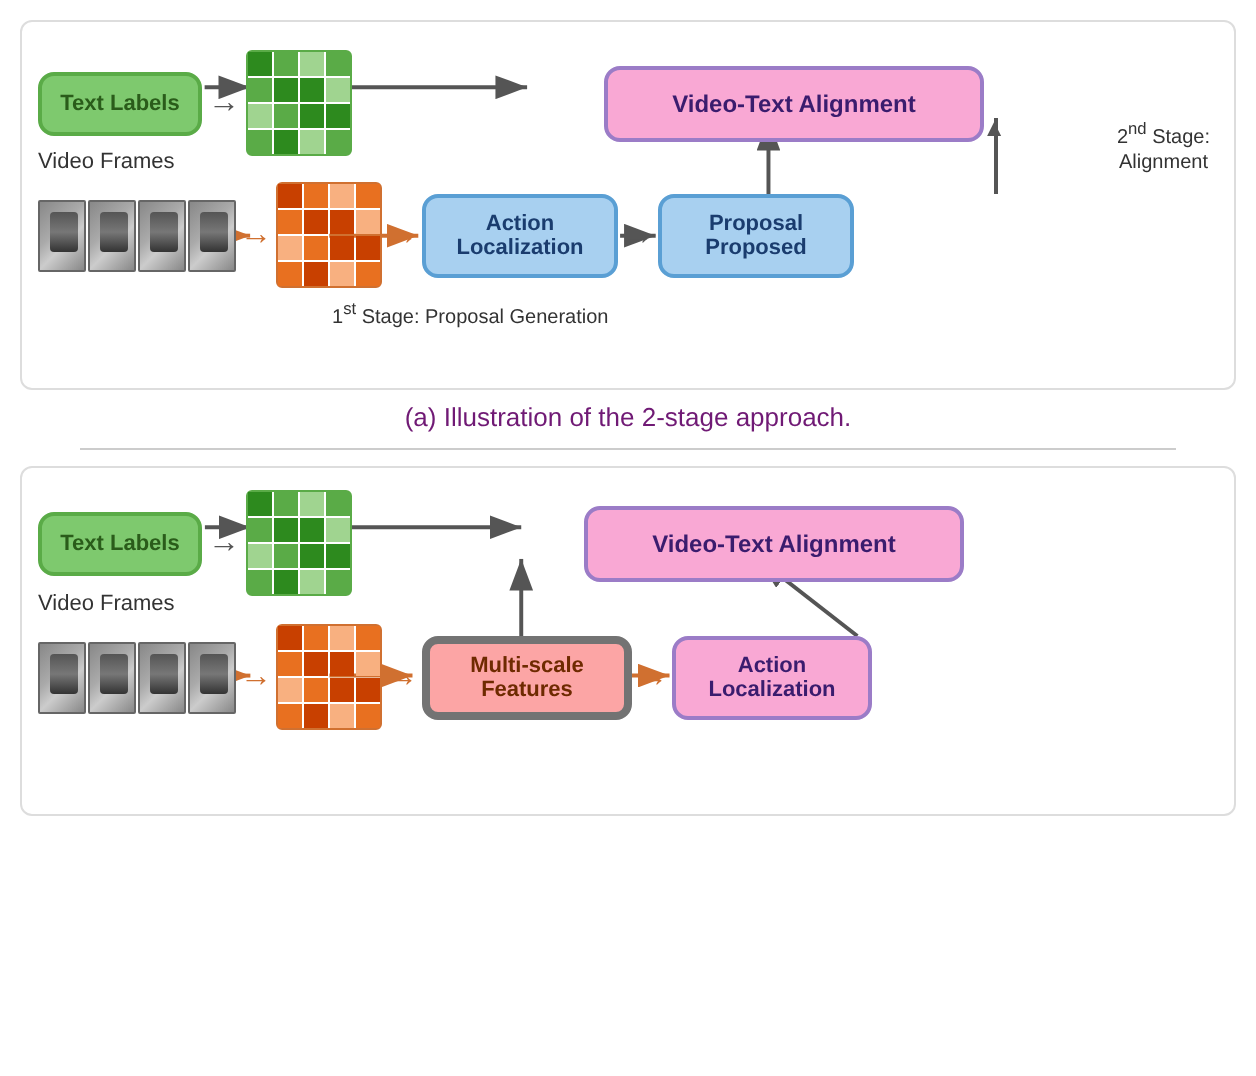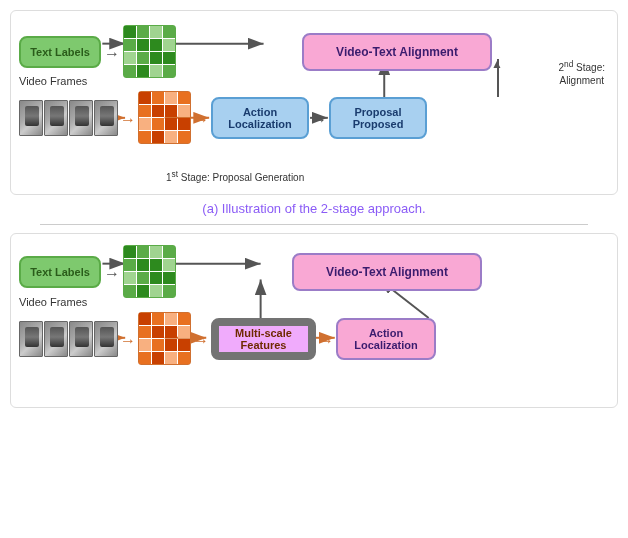--- a/index.html
+++ b/index.html
@@ -28,21 +28,21 @@
     .diagram-box {
       width: 100%;
       border: 1px solid #ddd;
       border-radius: 6px;
       padding: 12px 10px 8px 10px;
       position: relative;
       background: white;
     }
     .caption {
       font-size: 13px;
-      color: #8b5cf6;
+      color: #701a75;
       margin-top: 6px;
       text-align: right;
     }
     
     .box {
       border-radius: 8px;
       display: flex;
       align-items: center;
       justify-content: center;
       text-align: center;
@@ -59,22 +59,22 @@
       background: #f9a8d4;
       border: 2px solid #9b7cc7;
       color: #3a1c6e;
     }
     .box-blue {
       background: #a8d0f0;
       border: 2px solid #5a9fd4;
       color: #1a3c6e;
     }
     .box-orange {
-      background: #f0abfc;
-      border: 8px solid #737373;
+      background: #fca5a5;
+      border: 4px solid #737373;
       color: #6e2a00;
     }
     
     .feature-grid-green {
       display: grid;
       grid-template-columns: repeat(4, 12px);
       grid-template-rows: repeat(4, 12px);
       gap: 1px;
       border: 1px solid #5aab47;
       border-radius: 3px;
@@ -231,21 +231,21 @@
         <div style="color:#d07030; font-size:16px;">→</div>
         <div class="box box-blue" style="width:98px; height:42px; font-size:11px;">
           <span>Action Localization</span>
         </div>
         <div style="color:#555; font-size:16px;">→</div>
         <div class="box box-blue" style="width:98px; height:42px; font-size:11px;">
           <span>Proposal Proposed</span>
         </div>
       </div>
 
-      <div style="position:absolute; top:138px; left:155px; font-size:10px; color:#333;margin-top:20px;">
+      <div style="position:absolute; top:138px; left:155px; font-size:10px; color:#333;">
         1<sup>st</sup> Stage: Proposal Generation
       </div>
       <div style="position:absolute; top:48px; right:12px; font-size:10px; color:#333; text-align:center; line-height:1.3;">
         2<sup>nd</sup> Stage:<br>Alignment
       </div>
 
       <div style="position:absolute; top:48px; right:118px; width:2px; height:38px; background:#555;"></div>
       <div style="position:absolute; top:46px; right:114px; font-size:12px; color:#555;">▲</div>
 
     </div>

